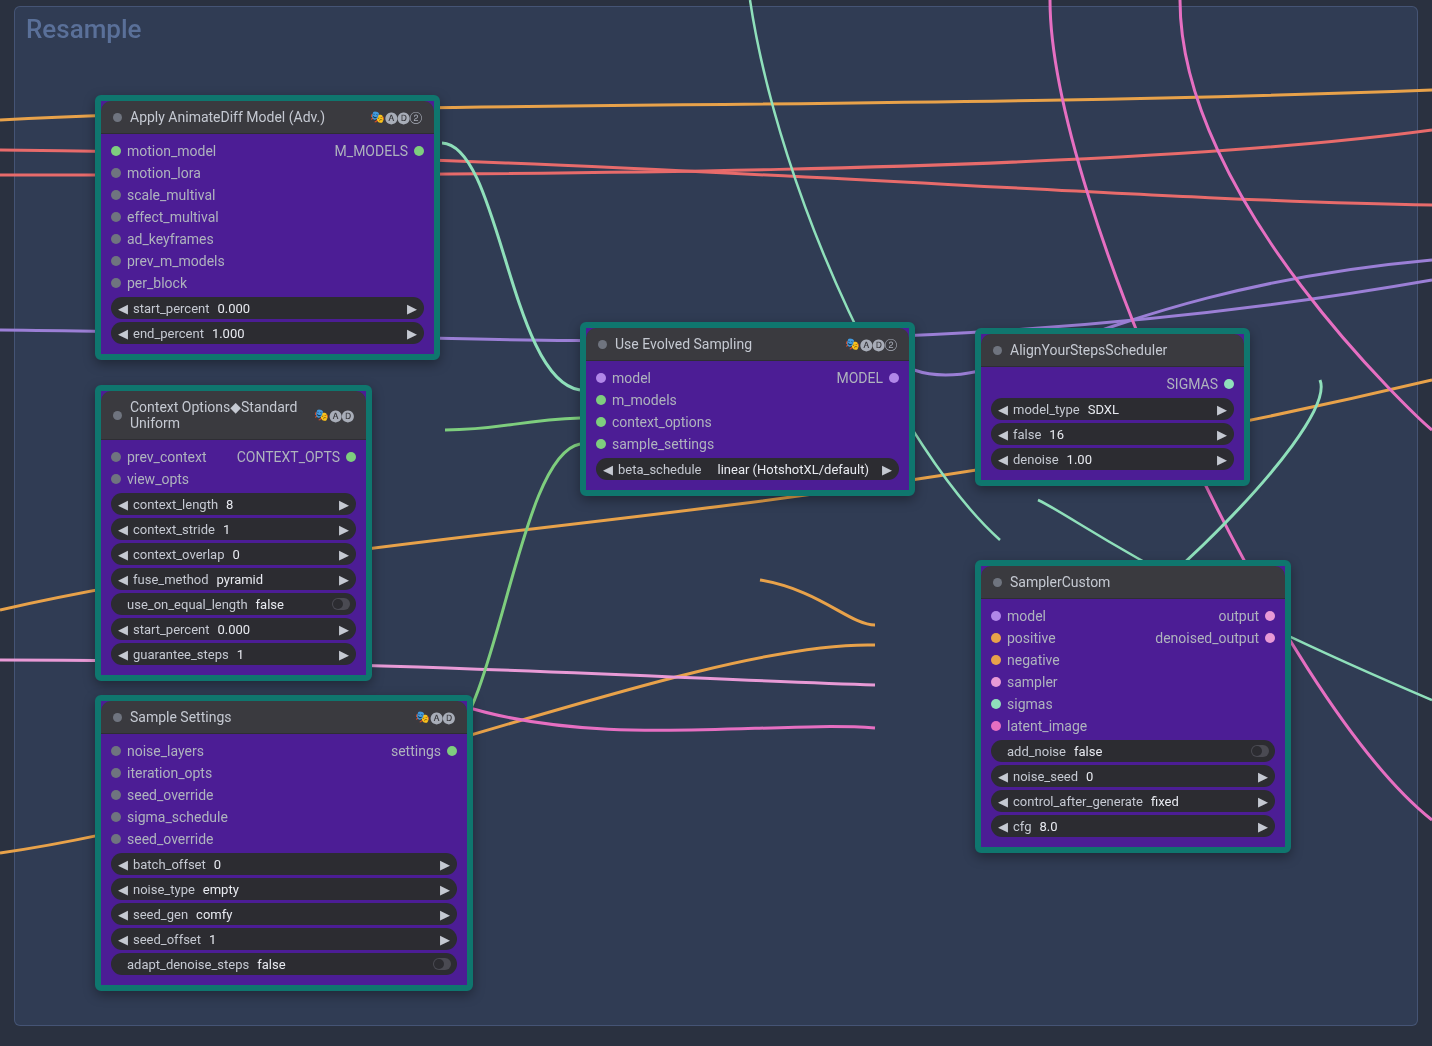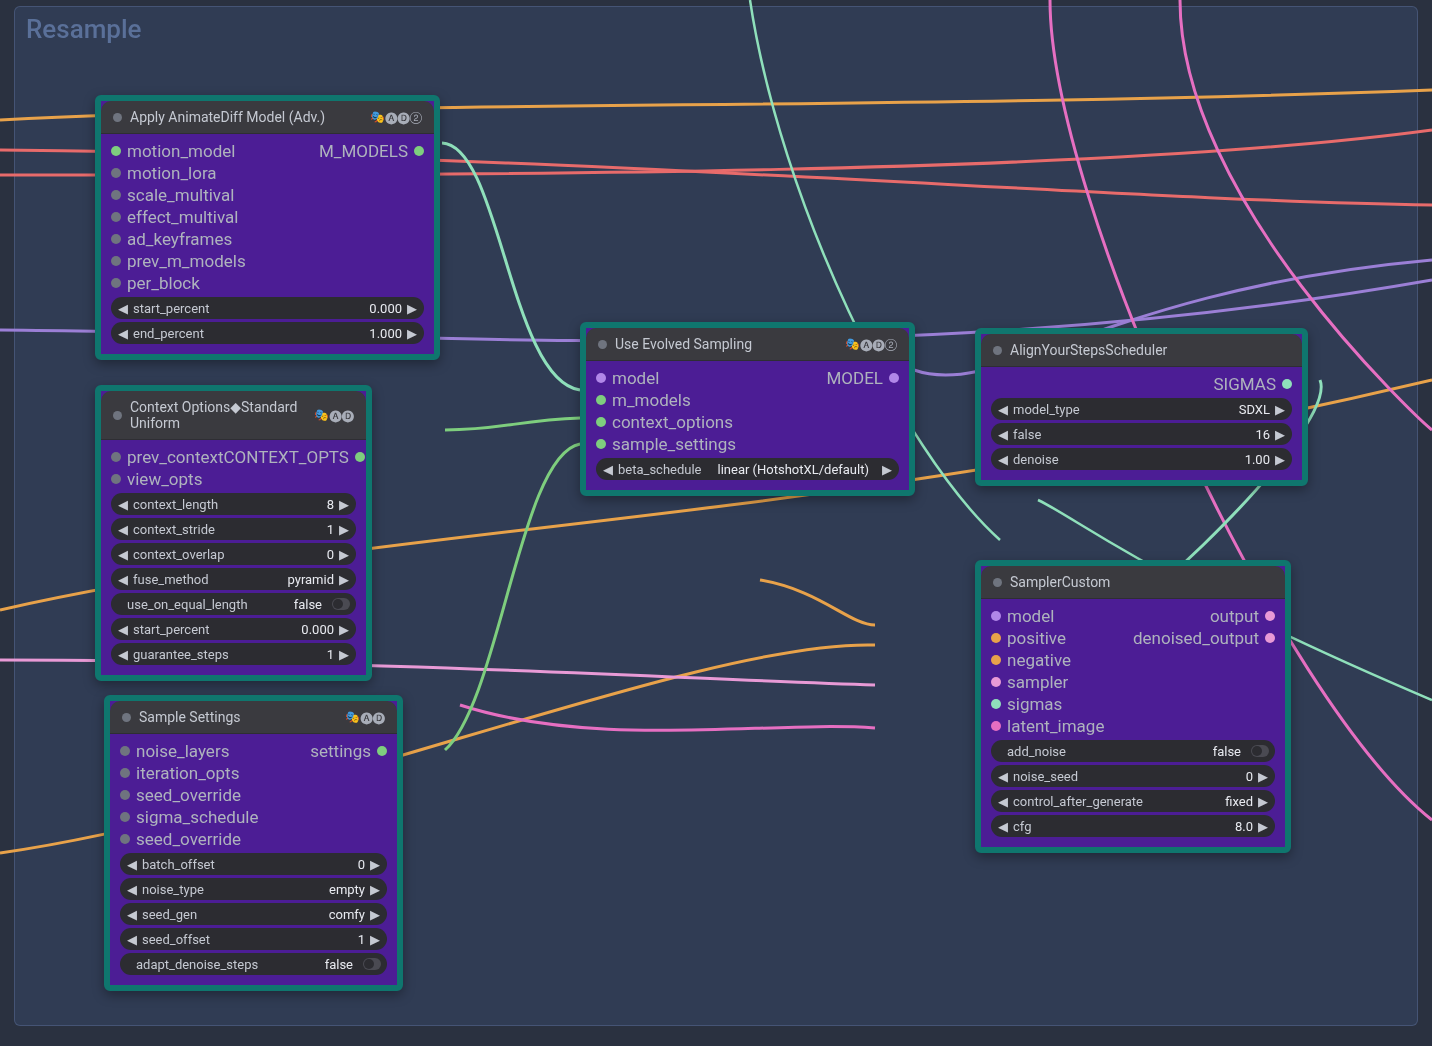--- a/index.html
+++ b/index.html
@@ -6,35 +6,35 @@
 body{background:#2a3140;font-family:-apple-system,BlinkMacSystemFont,"Segoe UI",Roboto,sans-serif;font-size:13px;color:#b8bdc7;width:1432px;height:1046px;position:relative;overflow:hidden}
 .group-box{position:absolute;left:14px;top:6px;width:1404px;height:1020px;background:rgba(53,68,98,0.6);border:1px solid rgba(90,110,150,0.5);border-radius:6px}
 .group-title{position:absolute;left:26px;top:14px;font-size:26px;color:#5a7099;font-weight:500}
 svg.wires{position:absolute;left:0;top:0;width:1432px;height:1046px;pointer-events:none}
 .node{position:absolute;background:#4c1d95;border:6px solid #0f766e;border-radius:6px;box-shadow:0 4px 12px rgba(0,0,0,0.35)}
 .node-header{display:flex;align-items:center;gap:8px;padding:8px 12px;border-bottom:1px solid #2e2e33;border-radius:10px 10px 0 0;background:#3a3a3f;color:#c5c9d2}
 .hdr-dot{width:9px;height:9px;border-radius:50%;background:#6f747f}
 .hdr-title{flex:1;font-size:14px}
 .hdr-badges{display:flex;gap:2px;font-size:12px;color:#a8adb8}
 .node-body{padding:6px 10px 10px}
-.io-row{display:flex;justify-content:space-between;align-items:center;height:22px;font-size:17px}
+.io-row{display:flex;justify-content:space-between;align-items:center;height:22px;font-size:14px}
 .io-left,.io-right{display:flex;align-items:center;gap:6px}
 .io-right{margin-left:auto}
 .port{width:10px;height:10px;border-radius:50%;background:#6f747f;flex-shrink:0}
 .port.green{background:#7ece7e}
 .port.ltgreen{background:#8fe0bb}
 .port.purple{background:#b187e8}
 .port.orange{background:#e8a24a}
 .port.pink{background:#e89ad6}
 .port.magenta{background:#e66fc2}
 .io-label{color:#aeb3bd}
 .widget{display:flex;align-items:center;background:#2c2c31;border-radius:11px;height:22px;margin-top:3px;padding:0 6px;font-size:13px;color:#c5c9d2}
 .w-arrow{width:12px;text-align:center;color:#c5c9d2;cursor:pointer}
 .w-name{flex:0 0 auto;color:#c5c9d2;padding:0 4px}
-.w-val{flex:1;text-align:right;color:#e8eaf0;padding:0 4px}
+.w-val{flex:1;color:#e8eaf0;padding:0 4px}
 .w-center{flex:1;text-align:center;color:#e8eaf0}
 .toggle-pill{width:18px;height:12px;border-radius:6px;background:#4a4a52;margin-left:6px;position:relative}
 .toggle-pill::after{content:"";position:absolute;left:1px;top:1px;width:10px;height:10px;border-radius:50%;background:#2c2c31}
 </style>
 </head>
 <body>
 
 <div class="group-box"></div>
 <div class="group-title">Resample</div>
 
@@ -194,21 +194,21 @@
       </div>
     <div class="widget">
         <span class="w-arrow">◀</span>
         <span class="w-name">guarantee_steps</span>
         <span class="w-val">1</span>
         <span class="w-arrow">▶</span>
       </div>
   </div>
 </div>
 
-<div class="node" style="left:104px;top:695px;width:299px">
+<div class="node" style="left:95px;top:695px;width:378px">
   <div class="node-header">
     <span class="hdr-dot"></span>
     <span class="hdr-title">Sample Settings</span>
     <span class="hdr-badges">🎭🅐🅓</span>
   </div>
   <div class="node-body">
     <div class="io-row">
         <div class="io-left">
           <span class="port"></span>
           <span class="io-label">noise_layers</span>
@@ -311,21 +311,21 @@
       </div>
     <div class="widget">
         <span class="w-arrow">◀</span>
         <span class="w-name">beta_schedule</span>
         <span class="w-center">linear (HotshotXL/default)</span>
         <span class="w-arrow">▶</span>
       </div>
   </div>
 </div>
 
-<div class="node" style="left:975px;top:328px;width:333px">
+<div class="node" style="left:975px;top:328px;width:275px">
   <div class="node-header">
     <span class="hdr-dot"></span>
     <span class="hdr-title">AlignYourStepsScheduler</span>
   </div>
   <div class="node-body">
     <div class="io-row">
         <div class="io-right">
           <span class="io-label">SIGMAS</span>
           <span class="port ltgreen"></span>
         </div>

